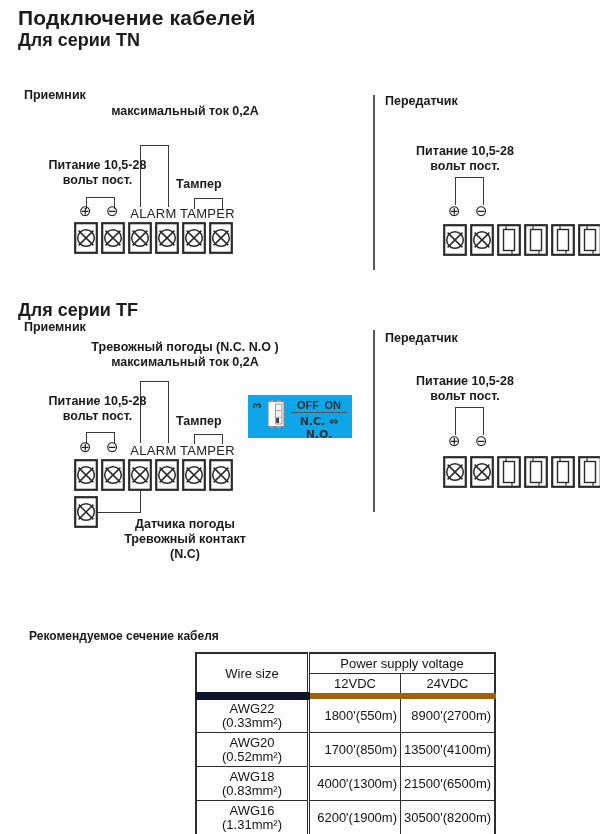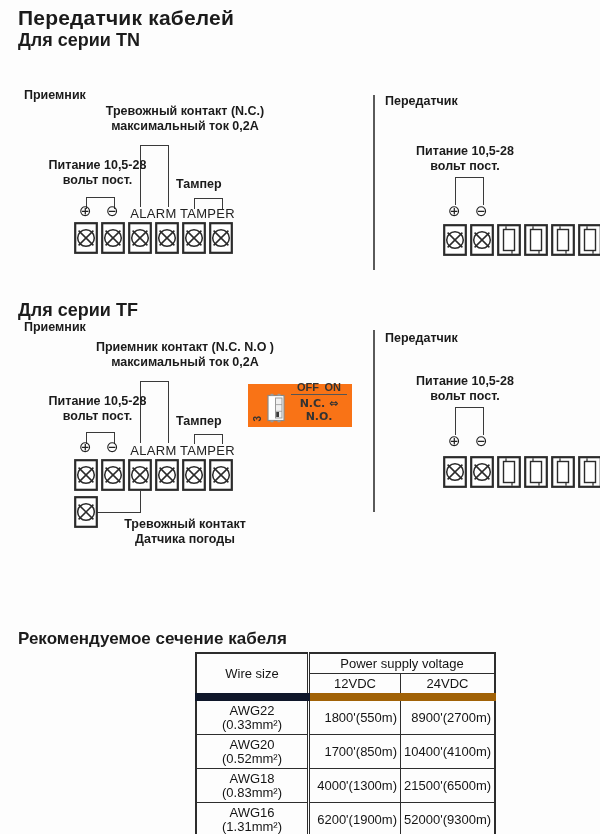--- a/index.html
+++ b/index.html
@@ -1,53 +1,52 @@
 <!DOCTYPE html>
 <html><head>
 <meta charset="utf-8">
 <style>
   html,body{margin:0;padding:0;}
   body{width:600px;height:834px;background:#fdfdfd;position:relative;overflow:hidden;
        font-family:"Liberation Sans",sans-serif;color:#1b1b1b;}
   .abs{position:absolute;}
   .h1{font-size:21px;font-weight:bold;letter-spacing:0.2px;}
   .h2{font-size:18px;font-weight:bold;}
-  .h3{font-size:17px;font-weight:bold;}
+  .h3{font-size:12px;font-weight:bold;margin-left:11px;}
   .lbl{font-size:12.5px;font-weight:bold;}
   .note{text-align:center;line-height:15px;}
   .bracket{border:1.6px solid #3a3a3a;border-bottom:none;}
   .divider{width:1.6px;background:#5a5a5a;}
   .tlabel{font-size:13px;color:#222;text-align:center;letter-spacing:0.3px;}
   .sym{font-family:"DejaVu Sans",sans-serif;font-size:15px;color:#1f1f1f;line-height:15px;}
   .trow{display:flex;gap:3px;}
   .connector{border-right:1.6px solid #3a3a3a;border-bottom:1.6px solid #3a3a3a;}
-  .dipbox{background:#f97316;display:flex;align-items:flex-end;gap:4px;padding:4px 5px;box-sizing:border-box;}
+  .dipbox{background:#0ea5e9;display:flex;align-items:flex-start;gap:4px;padding:4px 5px;box-sizing:border-box;margin-top:11px;}
   .dip-num{font-size:10px;font-weight:bold;color:#333;transform:rotate(-90deg);width:8px;}
   .dip-right{flex:1;color:#333;}
   .dip-toprow{display:flex;justify-content:space-between;padding:0 6px;font-size:11px;font-weight:bold;}
   .dip-rule{border-top:1.3px solid #555;margin:1px 0 2px 0;}
   .dip-ncno{font-size:11px;font-weight:bold;text-align:center;font-family:"DejaVu Sans",sans-serif;}
   .cable-table{border-collapse:collapse;border:2px solid #2d2d2d;font-size:13px;color:#141414;}
   .cable-table td{border:1.4px solid #2d2d2d;text-align:center;padding:0 3px;}
   .cable-table td.ws{width:104px;border-right:3px double #2d2d2d;border-bottom:8px solid #0f172a;}
   .cable-table td.ph{height:19px;width:168px;}
-  .cable-table td.vh{height:19px;width:84px;border-bottom:8px solid #a16207;margin-top:44px;}
+  .cable-table td.vh{height:19px;width:84px;border-bottom:6px solid #a16207;margin-top:44px;}
   .cable-table td.wirecell{border-right:3px double #2d2d2d;line-height:14px;padding:2px 14px;}
   .cable-table td.val{height:33px;text-align:right;}
 </style>
 </head>
 <body>
 
-<div class="abs h1" style="left:18px;top:6px">Передатчик кабелей</div>
+<div class="abs h1" style="left:18px;top:6px">Подключение кабелей</div>
 
 <div class="abs h2" style="left:18px;top:30px">Для серии TN</div>
 <div class="abs lbl" style="left:24px;top:88px">Приемник</div>
 
 <div class="abs lbl note" style="left:75px;top:104px;width:220px">
-  <div>Тревожный контакт (N.C.)</div>
   <div>максимальный ток 0,2А</div>
 </div>
 
 <div class="abs bracket" style="left:140px;top:145px;width:27px;height:61px"></div>
 
 <div class="abs lbl note" style="left:25px;top:158px;width:145px">
   <div>Питание 10,5-28</div>
   <div>вольт пост.</div>
 </div>
 
@@ -146,21 +145,21 @@
       <rect x="6.5" y="5.5" width="11" height="21" fill="none" stroke="#2b2b2b" stroke-width="1.4"></rect>
       <line x1="9" y1="2.2" x2="9" y2="5.5" stroke="#2b2b2b" stroke-width="1.2"></line>
       <line x1="15" y1="26.5" x2="15" y2="29.8" stroke="#2b2b2b" stroke-width="1.2"></line>
     </svg>
   </div>
 
 <div class="abs h2" style="left:18px;top:300px">Для серии TF</div>
 <div class="abs lbl" style="left:24px;top:320px">Приемник</div>
 
 <div class="abs lbl note" style="left:60px;top:340px;width:250px">
-  <div>Приемник контакт (N.C.  N.O )</div>
+  <div>Тревожный погоды (N.C.  N.O )</div>
   <div>максимальный ток 0,2А</div>
 </div>
 
 <div class="abs bracket" style="left:140px;top:381px;width:27px;height:61px"></div>
 
 <div class="abs dipbox" style="left:248px;top:384px;width:104px;height:43px">
   <span class="dip-num">3</span>
   <svg width="22" height="30" viewBox="0 0 22 30">
     <rect x="3" y="2.5" width="16" height="25" fill="#ffffff" stroke="#8a8a8a" stroke-width="1.2"></rect>
     <rect x="5.5" y="0.8" width="3" height="2" fill="#9a9a9a"></rect>
@@ -240,22 +239,23 @@
 <div class="abs trow" style="left:74px;top:496px">
     <svg width="24" height="32" viewBox="0 0 24 32">
       <rect x="1.2" y="1.2" width="21.6" height="29.6" fill="#ffffff" stroke="#2b2b2b" stroke-width="2.2"></rect>
       <circle cx="12" cy="16" r="8.3" fill="none" stroke="#2b2b2b" stroke-width="1.5"></circle>
       <line x1="4.6" y1="8.6" x2="19.4" y2="23.4" stroke="#2b2b2b" stroke-width="1.5"></line>
       <line x1="19.4" y1="8.6" x2="4.6" y2="23.4" stroke="#2b2b2b" stroke-width="1.5"></line>
     </svg>
   </div>
 
 <div class="abs lbl note" style="left:85px;top:517px;width:200px">
+  <div>Датчика погоды</div>
   <div>Тревожный контакт</div>
-  <div>Датчика погоды</div>
+  <div>(N.C)</div>
 </div>
 
 <div class="abs divider" style="left:373px;top:330px;height:182px"></div>
 
 <div class="abs lbl" style="left:385px;top:331px">Передатчик</div>
 <div class="abs lbl note" style="left:395px;top:374px;width:140px">
   <div>Питание 10,5-28</div>
   <div>вольт пост.</div>
 </div>
 <div class="abs bracket" style="left:455px;top:407px;width:27px;height:27px"></div>
@@ -319,32 +319,32 @@
     </td>
     <td class="val">1800'(550m)</td>
     <td class="val">8900'(2700m)</td>
   </tr>
   <tr>
     <td class="wirecell">
       <div>AWG20</div>
       <div>(0.52mm²)</div>
     </td>
     <td class="val">1700'(850m)</td>
-    <td class="val">10400'(4100m)</td>
+    <td class="val">13500'(4100m)</td>
   </tr>
   <tr>
     <td class="wirecell">
       <div>AWG18</div>
       <div>(0.83mm²)</div>
     </td>
     <td class="val">4000'(1300m)</td>
     <td class="val">21500'(6500m)</td>
   </tr>
   <tr>
     <td class="wirecell">
       <div>AWG16</div>
       <div>(1.31mm²)</div>
     </td>
     <td class="val">6200'(1900m)</td>
-    <td class="val">52000'(9300m)</td>
+    <td class="val">30500'(8200m)</td>
   </tr>
   </tbody>
 </table>
 
 </body></html>

